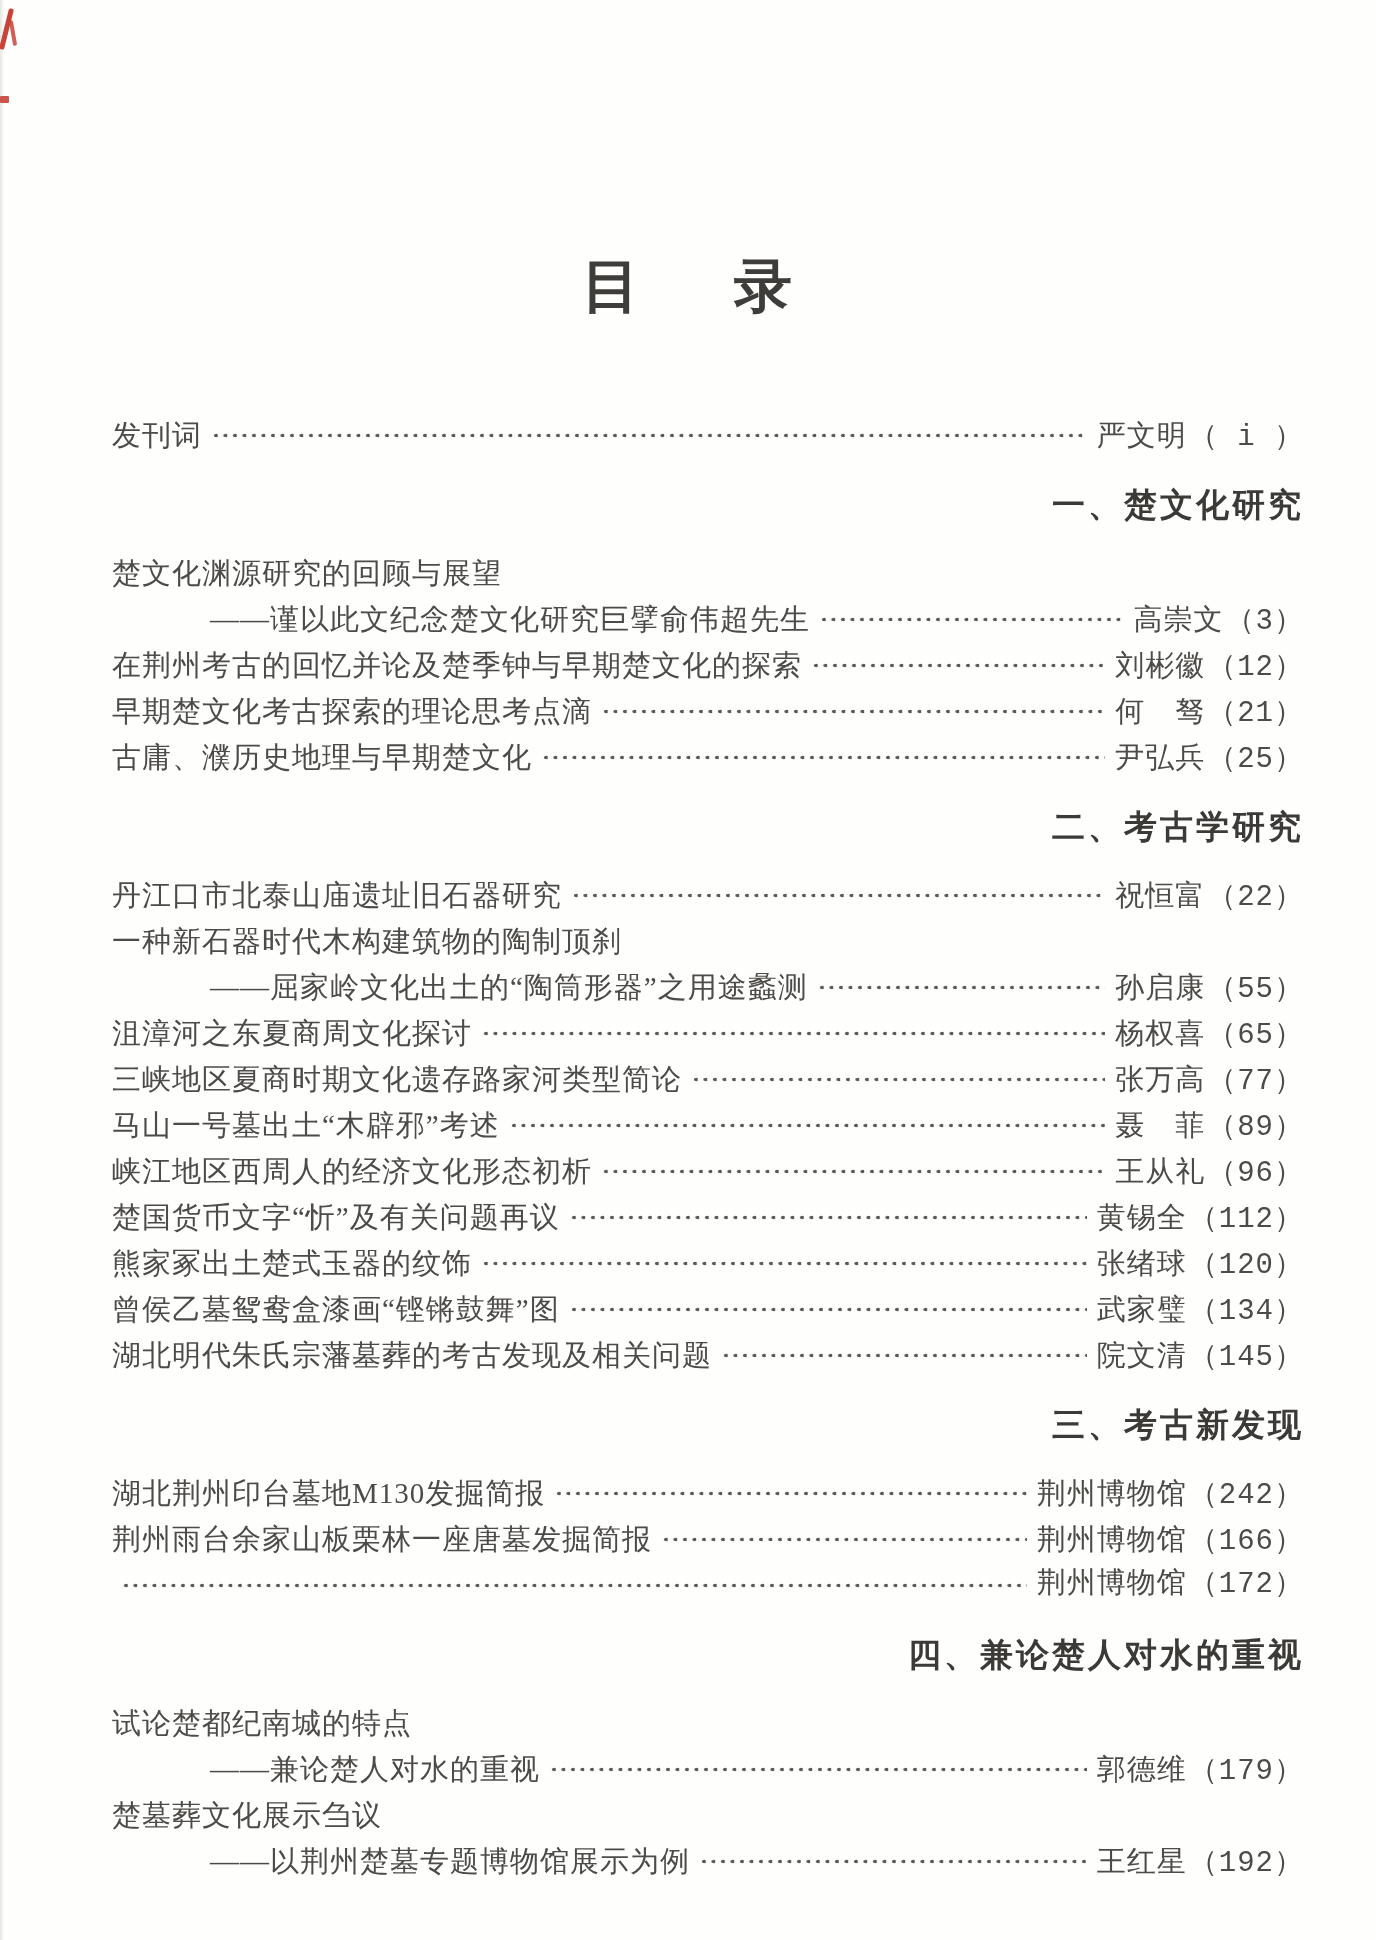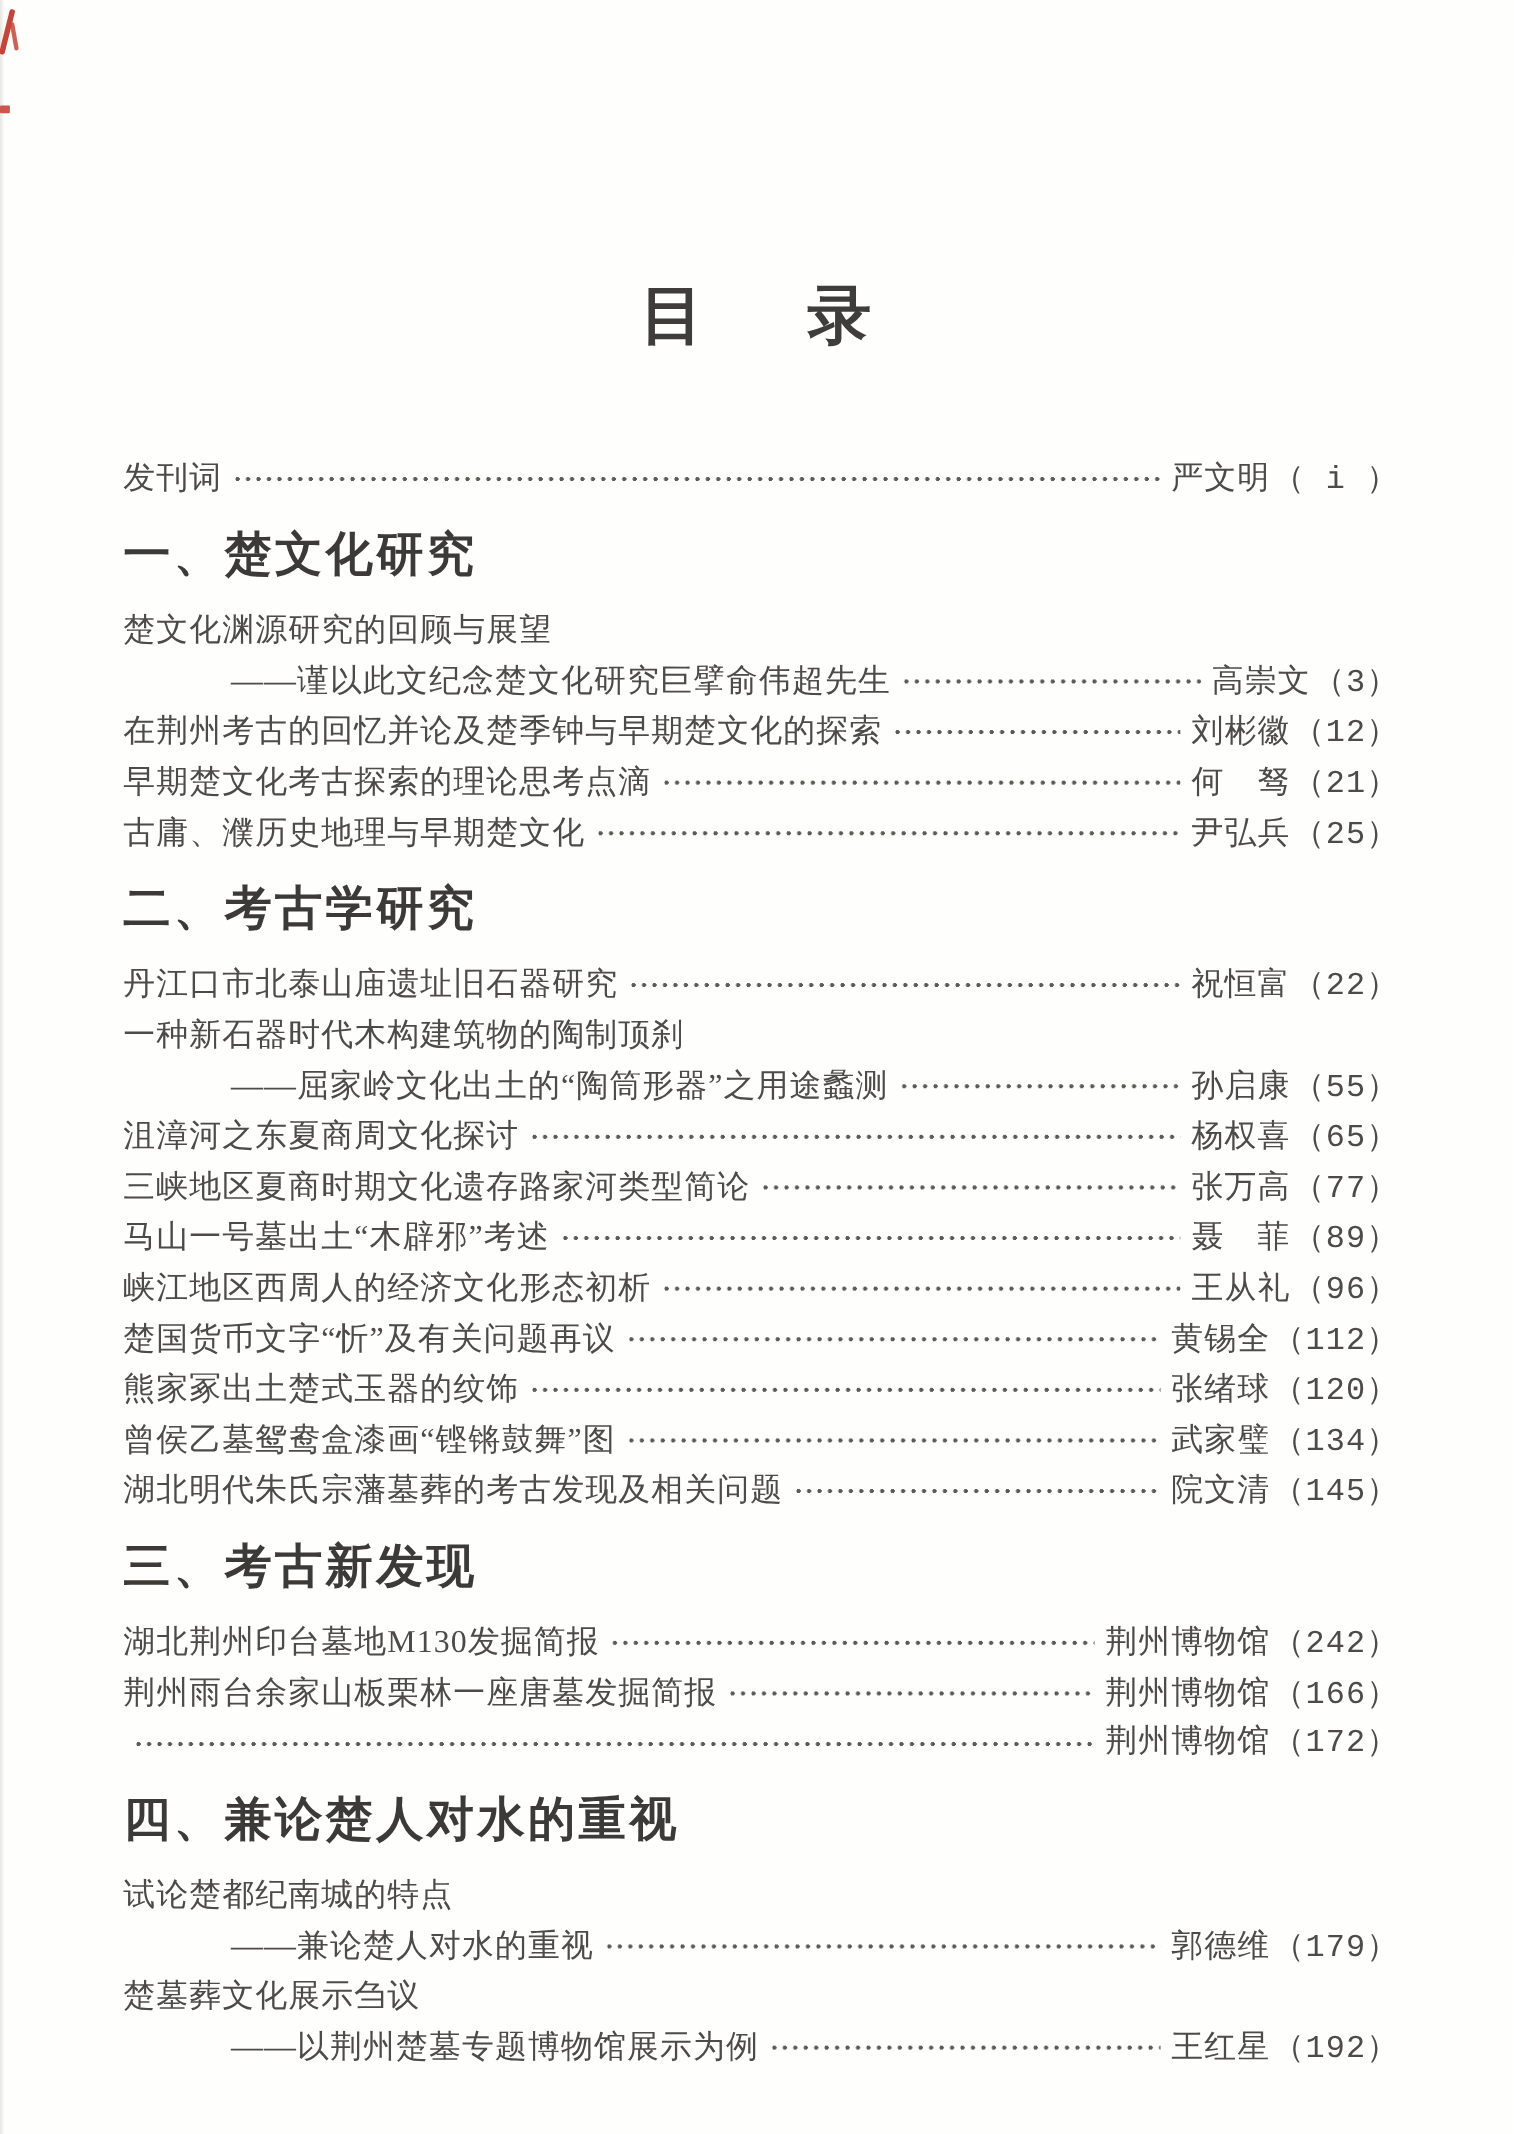--- a/index.html
+++ b/index.html
@@ -33,30 +33,30 @@
     justify-content: center;
     align-items: flex-end;
     gap: 92px;
     font-size: 58px;
     font-weight: 700;
     letter-spacing: 2px;
     color: #3e3d39;
   }
 
   .content {
-    margin: 86px 104px 0 112px; 
+    margin: 86px 72px 0 112px; 
     font-size: 29px;
   }
 
   .heading {
     margin: 24px 0 22px 0;
     height: 46px;
     line-height: 46px;
-    text-align: left;
-    font-size: 43px;
+    text-align: right;
+    font-size: 33px;
     font-weight: 700;
     color: #3b3a36;
     letter-spacing: 3px;
   }
 
   .row {
     display: flex;
     align-items: baseline;
     height: 46px;
     line-height: 46px;

